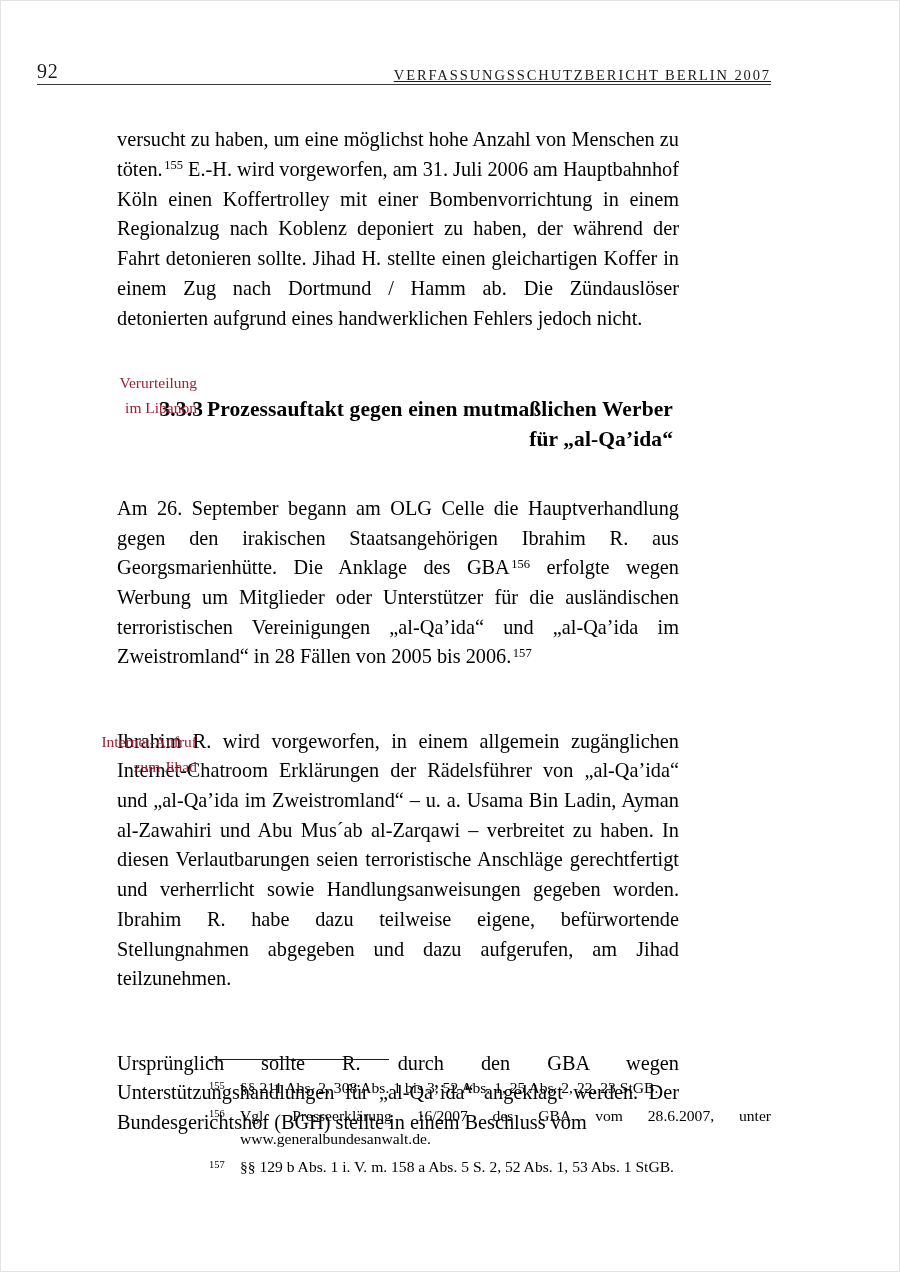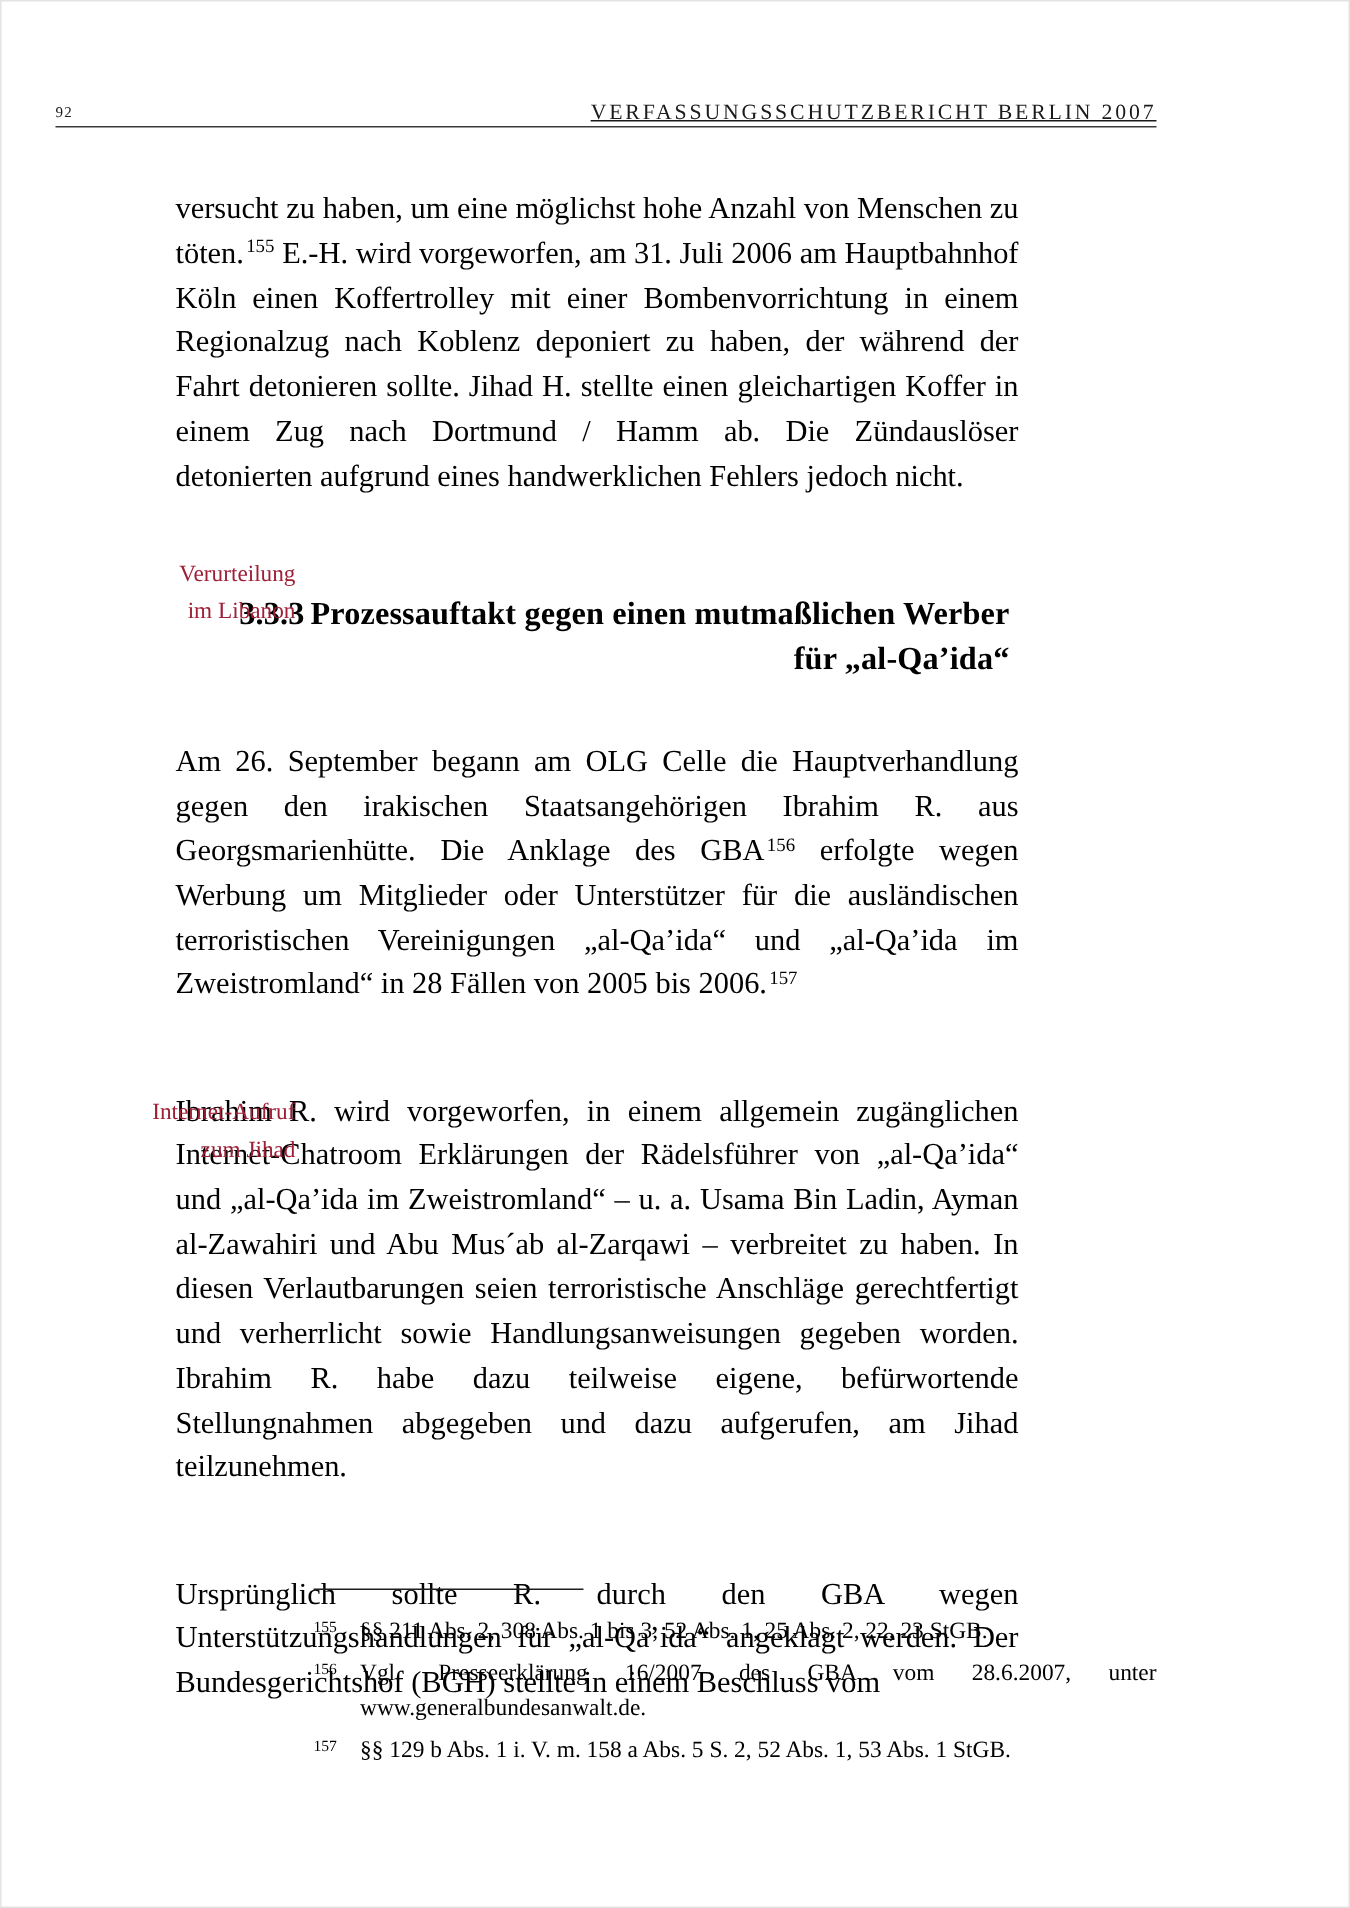--- a/index.html
+++ b/index.html
@@ -34,21 +34,21 @@
     left: 0;
     right: 0;
     bottom: 0;
     height: 1.5px;
     background: #3a3a3a;
   }
   .folio {
     position: absolute;
     left: 0;
     bottom: 4px;
-    font-size: 10px;
+    font-size: 20px;
     letter-spacing: 0.8px;
     color: #1a1a1a;
     line-height: 1;
     text-align: right;
   }
   .head-title {
     position: absolute;
     right: 0;
     bottom: 3px;
     font-size: 14.5px;

